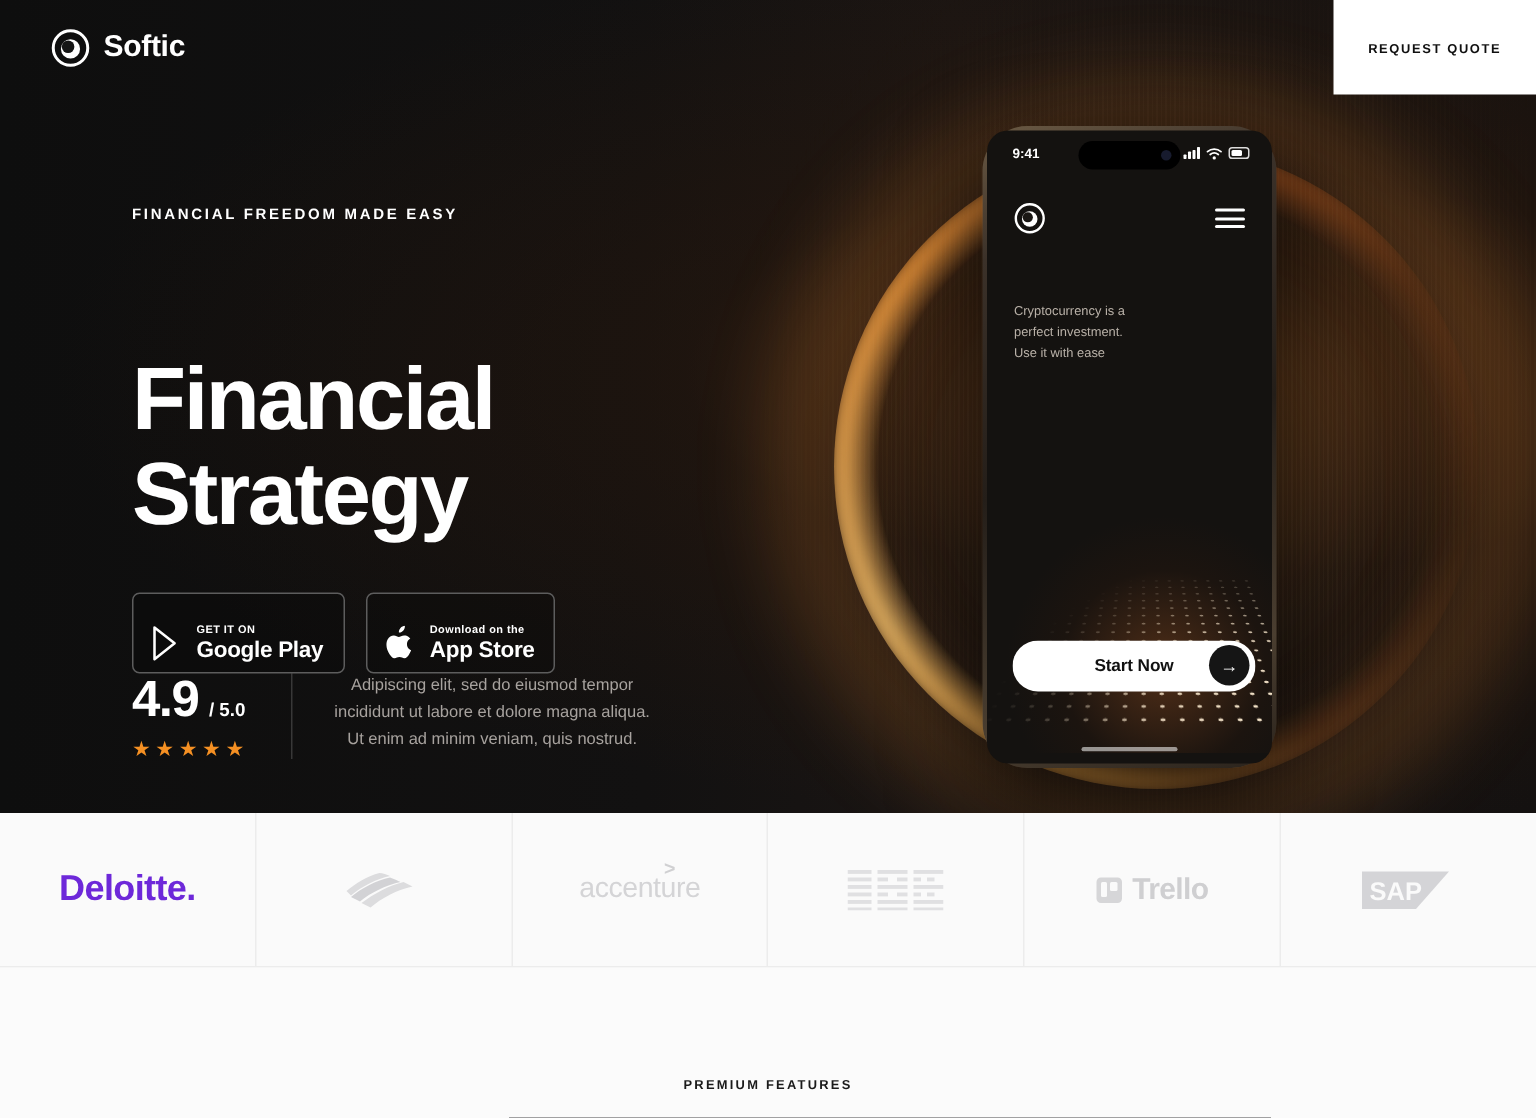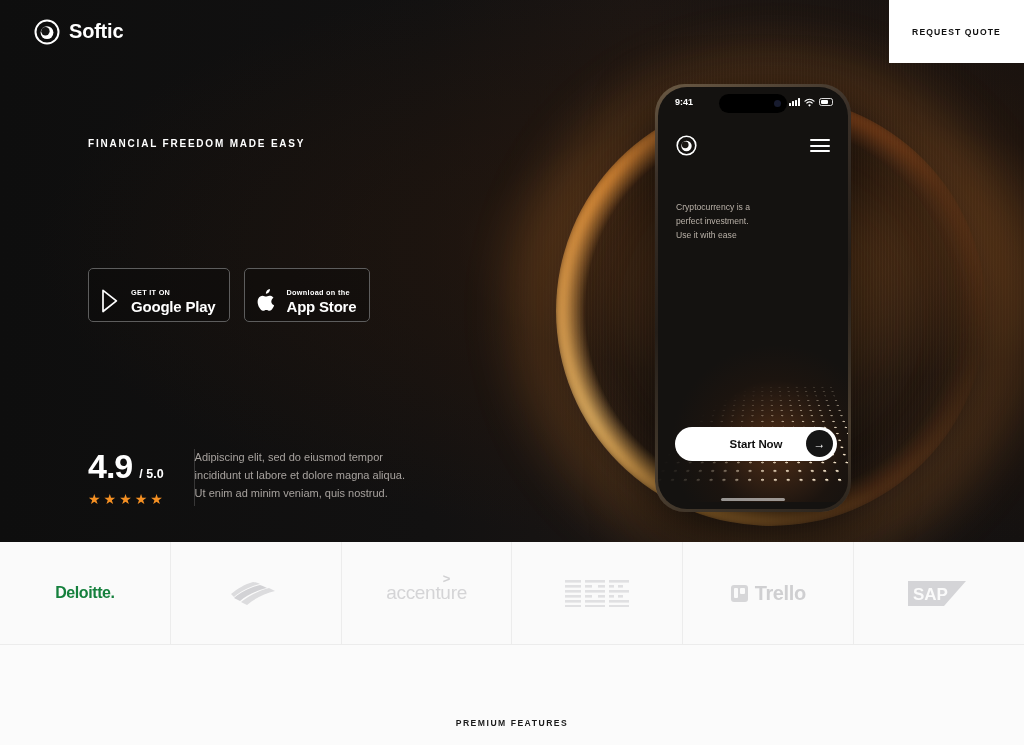--- a/index.html
+++ b/index.html
@@ -116,36 +116,36 @@
 
   
   .rating-row { position:absolute; left:88px; top:449px; display:flex; align-items:flex-start; z-index:20; }
   .rating-left { padding-right:30px; border-right:1px solid rgba(255,255,255,.17); }
   .rating-num-line { display:flex; align-items:baseline; gap:7px; }
   .rating-num { color:#fff; font-size:34px; font-weight:bold; letter-spacing:-1px; line-height:1; }
   .rating-out { color:#fff; font-size:12.5px; font-weight:bold; }
   .stars { display:flex; gap:3px; margin-top:9px; }
   .star { color:#f59023; font-size:14px; line-height:1; }
   .rating-desc {
-    color:#a7a29e; font-size:11px; line-height:1.62; max-width:215px;
+    margin-left:26px; color:#a7a29e; font-size:11px; line-height:1.62; max-width:215px;text-align:center;
   }
 
   
   .phone {
     position:absolute; left:655px; top:84px;
     width:196px; height:428px;
     border-radius:30px;
     background:linear-gradient(160deg,#6b5a44 0%,#3b3129 18%,#241e19 50%,#4a3e30 82%,#2a231c 100%);
     padding:3px;
     z-index:25;
     box-shadow:0 22px 60px rgba(0,0,0,.62);
   }
   .phone-screen {
     position:relative; width:100%; height:100%;
-    border-radius:29px; overflow:hidden;
+    border-radius:14px; overflow:hidden;
     background:#141210;
   }
   .dots-field {
     position:absolute; left:-6px; top:206px; width:220px; height:190px;
     background-image:
       radial-gradient(circle at 50% 50%, rgba(255,238,210,.95) 0 1.3px, rgba(0,0,0,0) 1.6px);
     background-size:13px 12px;
     -webkit-mask-image:radial-gradient(95% 120% at 92% 100%, #000 8%, rgba(0,0,0,.85) 40%, rgba(0,0,0,.25) 72%, rgba(0,0,0,0) 96%);
             mask-image:radial-gradient(95% 120% at 92% 100%, #000 8%, rgba(0,0,0,.85) 40%, rgba(0,0,0,.25) 72%, rgba(0,0,0,0) 96%);
     transform:perspective(220px) rotateX(38deg);
@@ -211,21 +211,21 @@
   .logos {
     display:flex; width:1024px; height:103px; background:#fafafa;
     border-bottom:1px solid #ececec;
   }
   .logo-cell {
     flex:1; display:flex; align-items:center; justify-content:center;
     border-right:1px solid #ececec;
     opacity:1;
   }
   .logo-cell:last-child { border-right:none; }
-  .logo-word { color:#15803d; font-size:16px; font-weight:bold; letter-spacing:-.4px; }
+  .logo-word { color:#6d28d9; font-size:24px; font-weight:bold; letter-spacing:-.4px; }
   .logo-accenture { color:#d4d4d6; font-size:19px; letter-spacing:-.3px; position:relative; }
   .acc-caret { position:absolute; right:17px; top:-11px; color:#d0d0d2; font-size:13px; font-weight:bold; }
   .boa { width:60px; height:30px; }
   .ibm { width:64px; height:27px; }
   .trello-wrap { display:flex; align-items:center; gap:7px; }
   .trello-mark { width:17px; height:17px; border-radius:3px; background:#d6d6d8; position:relative; }
   .trello-mark::before, .trello-mark::after {
     content:""; position:absolute; background:#fafafa; border-radius:1px;
   }
   .trello-mark::before { left:3px; top:3px; width:4.5px; height:10px; }
@@ -267,20 +267,21 @@
     </div>
 
 
     <div class="quote-btn">REQUEST QUOTE</div>
   </nav>
 
   <div class="hero-copy">
     <div class="eyebrow">FINANCIAL FREEDOM MADE EASY</div>
     <h1 class="hero-title">
       <br>
+      <span>Financial Strategy</span>
     </h1>
 
     <div class="store-row">
       <div class="store-btn">
         <svg class="store-glyph" viewBox="0 0 22 24">
           <path d="M3 1.4 L16.4 11.9 L3 22.5 Z" fill="none" stroke="#fff" stroke-width="1.7" stroke-linejoin="round"></path>
         </svg>
         <span class="store-txt">
           <span class="store-small">GET IT ON</span>
           <span class="store-big">Google Play</span>

